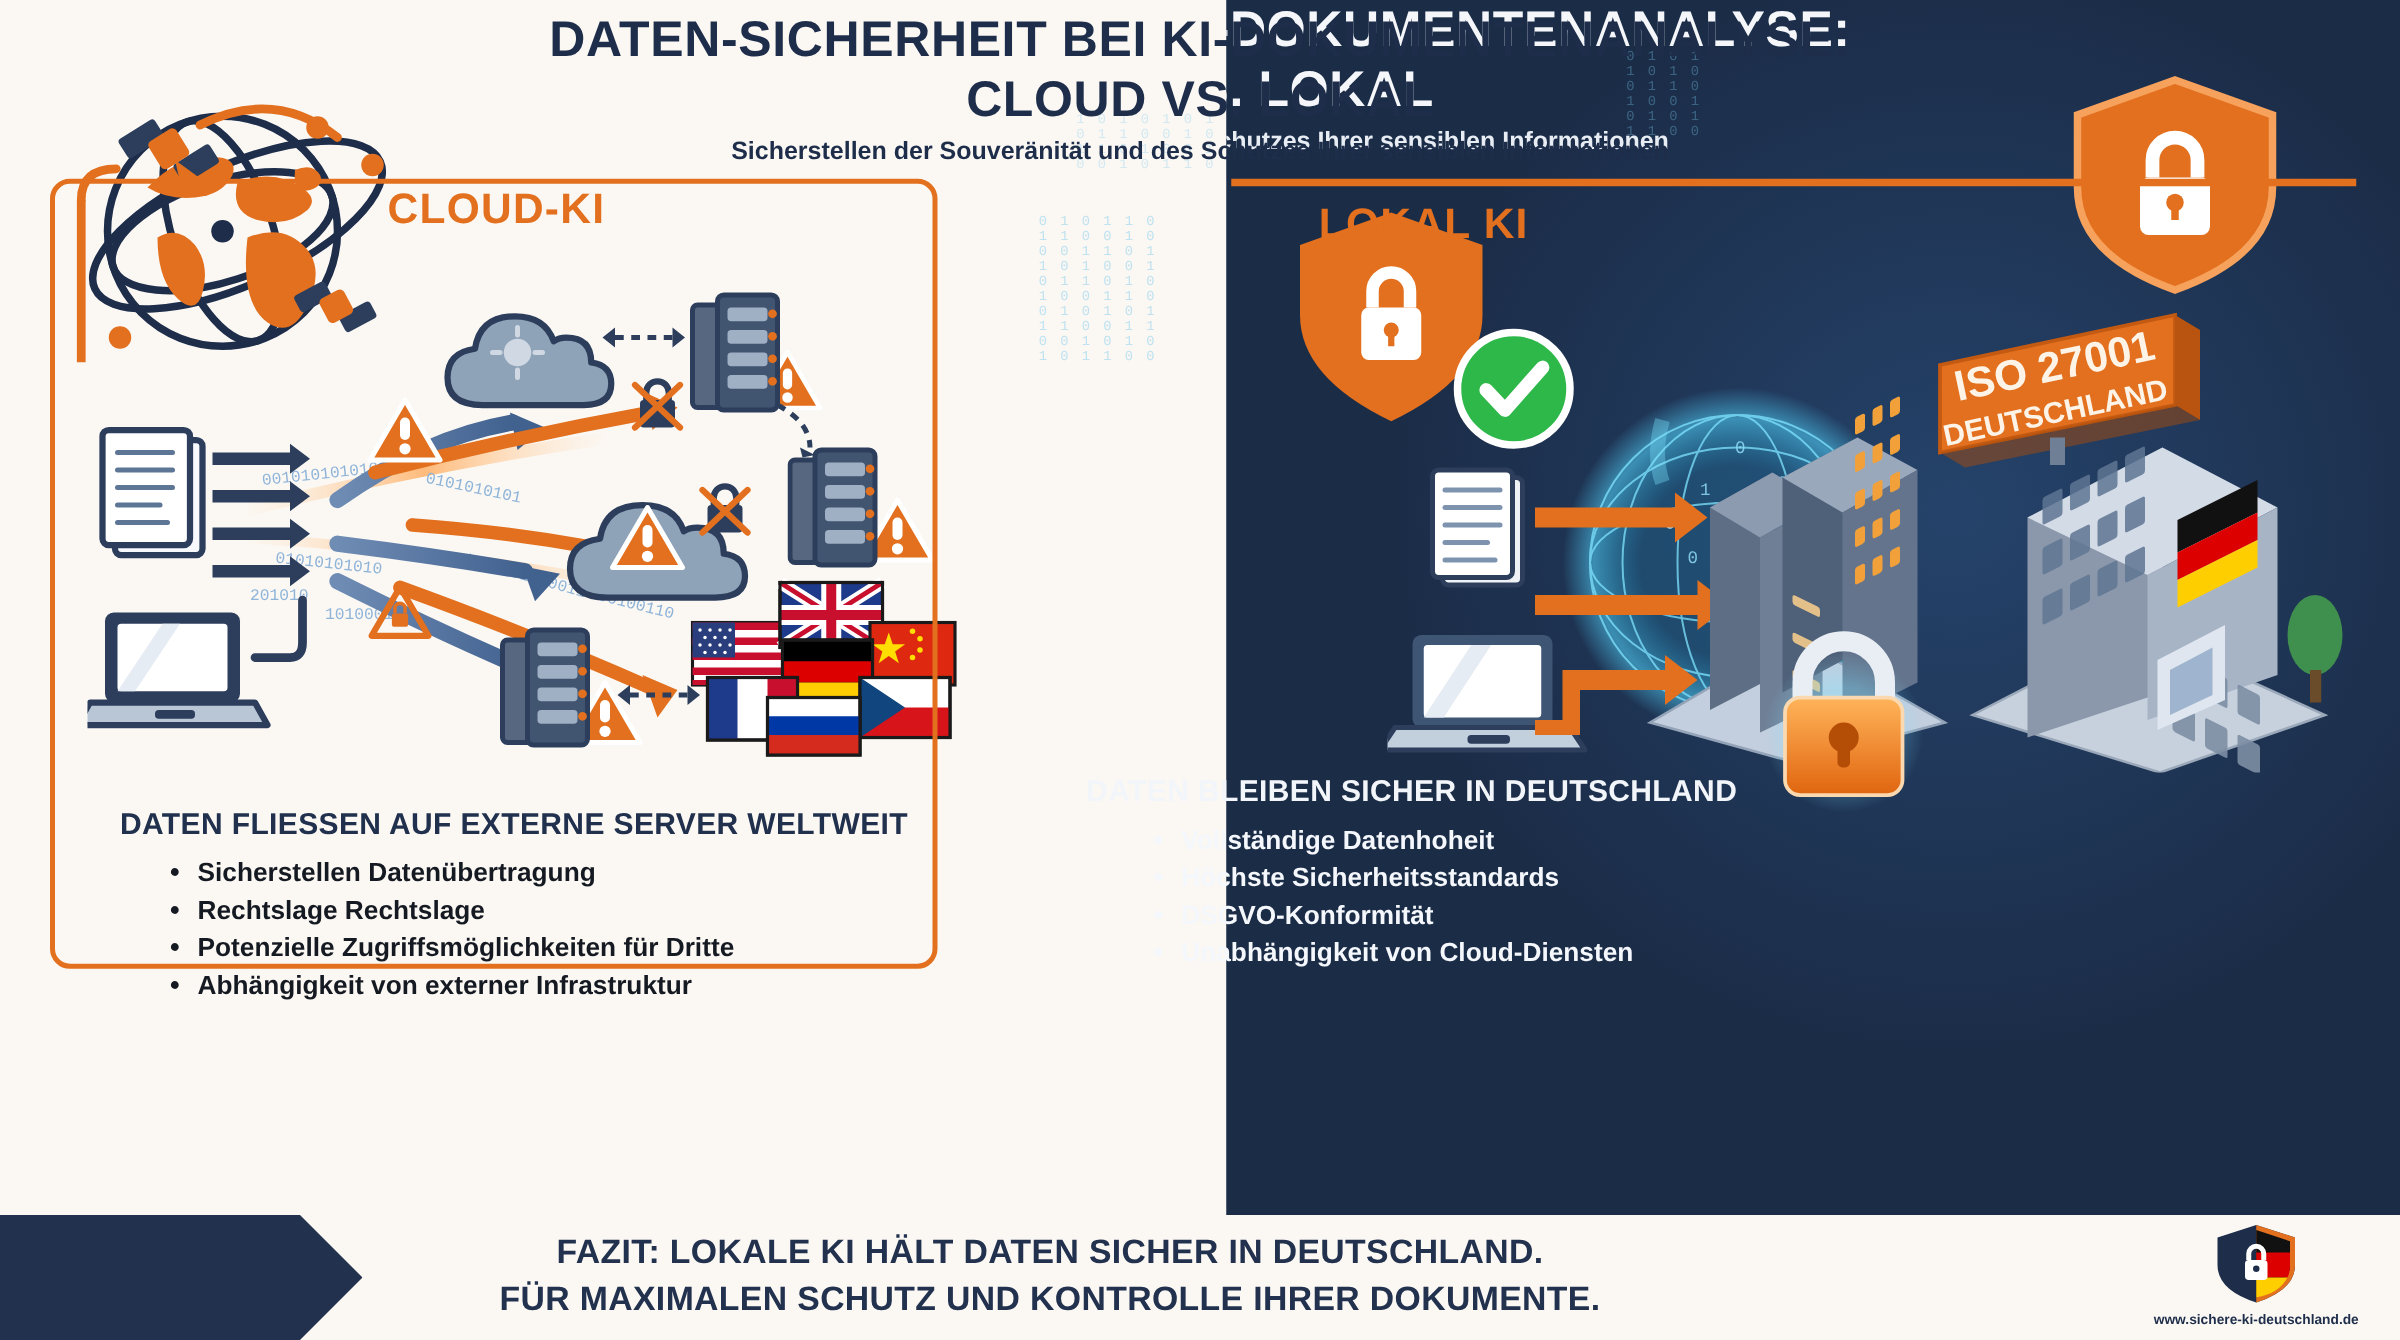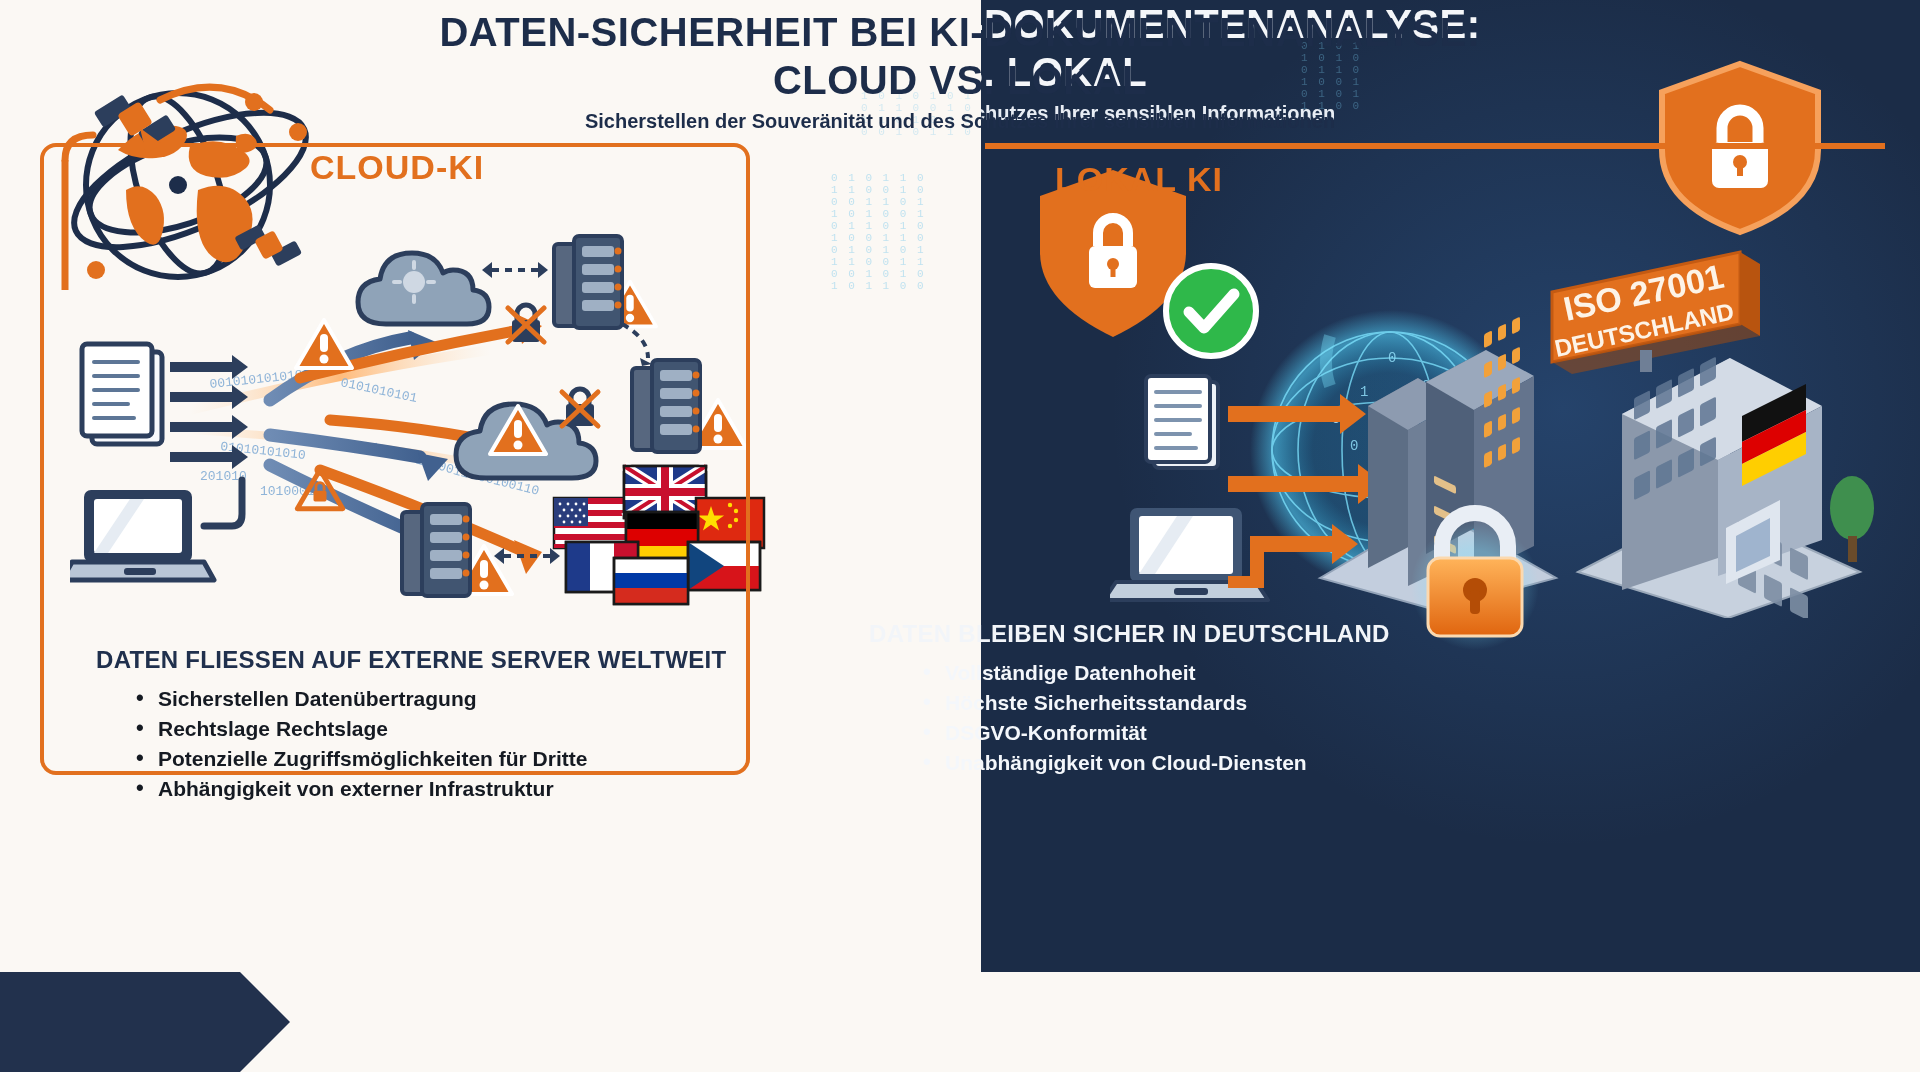--- a/index.html
+++ b/index.html
@@ -681,16 +681,33 @@
   <div class="mask-right">
     <div class="inner">
       <div class="title-line">DATEN-SICHERHEIT BEI KI-DOKUMENTENANALYSE:</div>
       <div class="title-line">CLOUD VS. LOKAL</div>
       <div class="subtitle">Sicherstellen der Souveränität und des Schutzes Ihrer sensiblen Informationen</div>
     </div>
   </div>
 
   <div class="banner">
     <div class="banner-tab"></div>
+    <div class="banner-text">
+      <div>FAZIT: LOKALE KI HÄLT DATEN SICHER IN DEUTSCHLAND.</div>
+      <div>FÜR MAXIMALEN SCHUTZ UND KONTROLLE IHRER DOKUMENTE.</div>
+    </div>
   </div>
 
+  <div class="logo-box">
+    <svg width="70" height="66" viewBox="0 0 70 66">
+      <path d="M35 2 L66 12 V34 q0 20 -31 30 Q4 54 4 34 V12z" fill="#1d2d4a"></path>
+      <path d="M35 2 L66 12 V34 q0 20 -31 30 V2z" fill="#e2701e"></path>
+      <path d="M35 6 L62 15 V34 q0 17 -27 26 V6z" fill="#111111"></path>
+      <path d="M35 24 L62 24 V34 q0 6 -2 10 L35 44z" fill="#dd0000"></path>
+      <path d="M35 44 L60 44 q-7 13 -25 16z" fill="#ffce00"></path>
+      <rect x="26" y="30" width="18" height="16" rx="3" fill="#ffffff"></rect>
+      <path d="M29 30 v-5 a6 6 0 0 1 12 0 v5" fill="none" stroke="#ffffff" stroke-width="4"></path>
+      <circle cx="35" cy="37" r="2.6" fill="#1d2d4a"></circle>
+    </svg>
+    <div class="logo-url">www.sichere-ki-deutschland.de</div>
+  </div>
 
 </div>
 
 </body></html>

